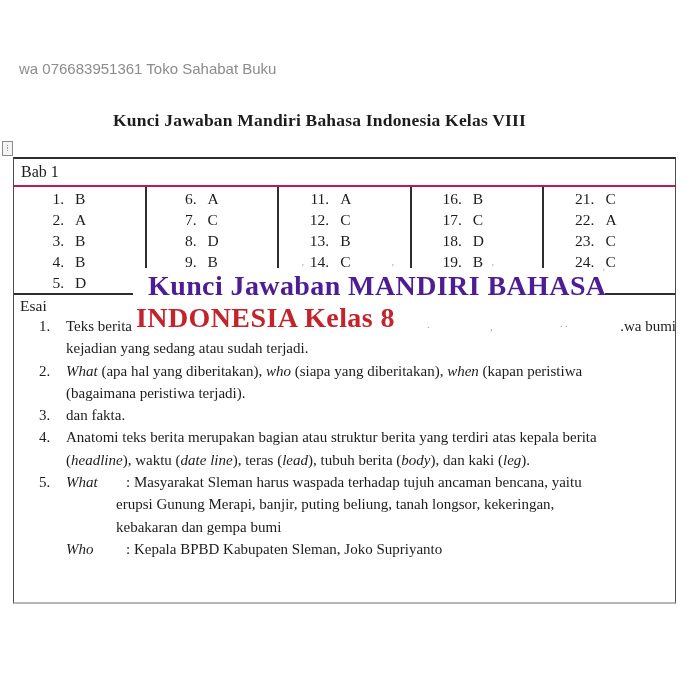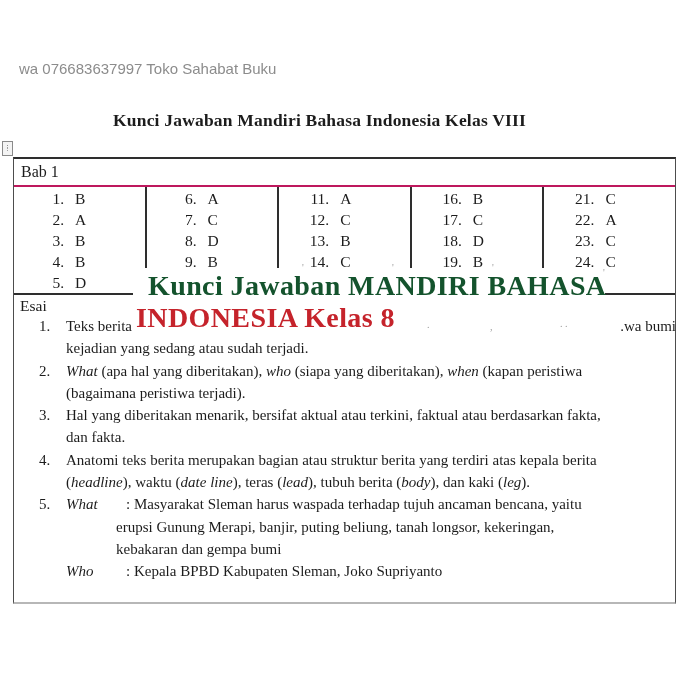--- a/index.html
+++ b/index.html
@@ -49,21 +49,21 @@
   .wmtext{z-index:6;font-family:"Liberation Serif",serif;font-weight:bold;font-size:28px;
           letter-spacing:.4px;white-space:nowrap;}
   #wm1{left:148px;top:270px;}
   #wm2{left:136px;top:302px;}
 
   .remnant{z-index:7;font-size:10px;color:#9a9a9a;line-height:10px;}
 </style>
 </head>
 <body>
 
-<div class="abs" id="topnote">wa 076683637997 Toko Sahabat Buku</div>
+<div class="abs" id="topnote">wa 076683951361 Toko Sahabat Buku</div>
 
 <div class="abs" id="doctitle">Kunci Jawaban Mandiri Bahasa Indonesia Kelas VIII</div>
 
 <div class="abs" id="handle">⁞</div>
 
 <div class="abs" id="frame">
   <div id="babrow">Bab 1</div>
   <div id="grid">
       <div class="gcol">
         <div class="cell">
@@ -176,21 +176,20 @@
         <div class="eitem">
           <div class="enum">2.</div>
           <div class="ebody">
             <div class="eline"><span class="it">What</span><span> (apa hal yang diberitakan), </span><span class="it">who</span><span> (siapa yang diberitakan), </span><span class="it">when</span><span> (kapan peristiwa</span></div>
             <div class="eline"><span>(bagaimana peristiwa terjadi).</span></div>
           </div>
         </div>
         <div class="eitem">
           <div class="enum">3.</div>
           <div class="ebody">
-            <div class="eline"><span>Hal yang diberitakan menarik, bersifat aktual atau terkini, faktual atau berdasarkan fakta,</span></div>
             <div class="eline"><span>dan fakta.</span></div>
           </div>
         </div>
         <div class="eitem">
           <div class="enum">4.</div>
           <div class="ebody">
             <div class="eline"><span>Anatomi teks berita merupakan bagian atau struktur berita yang terdiri atas kepala berita</span></div>
             <div class="eline"><span>(</span><span class="it">headline</span><span>), waktu (</span><span class="it">date line</span><span>), teras (</span><span class="it">lead</span><span>), tubuh berita (</span><span class="it">body</span><span>), dan kaki (</span><span class="it">leg</span><span>).</span></div>
           </div>
         </div>
@@ -207,21 +206,21 @@
               <span class="qlabel">Who</span>
               <span>: Kepala BPBD Kabupaten Sleman, Joko Supriyanto</span>
             </div>
           </div>
         </div>
       </div>
   </div>
 </div>
 
 <div class="abs" id="wmbox"></div>
-<div class="abs wmtext" id="wm1" style="color: #14532d;">Kunci Jawaban MANDIRI BAHASA</div>
+<div class="abs wmtext" id="wm1" style="color: #4c1d95;">Kunci Jawaban MANDIRI BAHASA</div>
 <div class="abs wmtext" id="wm2" style="color: rgb(197, 35, 43);">INDONESIA Kelas 8</div>
 
 <div class="abs remnant" style="left: 215px; top: 263px;">'</div>
 <div class="abs remnant" style="left: 302px; top: 263px;">'</div>
 <div class="abs remnant" style="left: 392px; top: 263px;">'</div>
 <div class="abs remnant" style="left: 492px; top: 263px;">'</div>
 <div class="abs remnant" style="left: 603px; top: 268px;">'</div>
 <div class="abs remnant" style="left: 427px; top: 320px;">.</div>
 <div class="abs remnant" style="left: 490px; top: 322px;">,</div>
 <div class="abs remnant" style="left: 560px; top: 319px;">. .</div>

